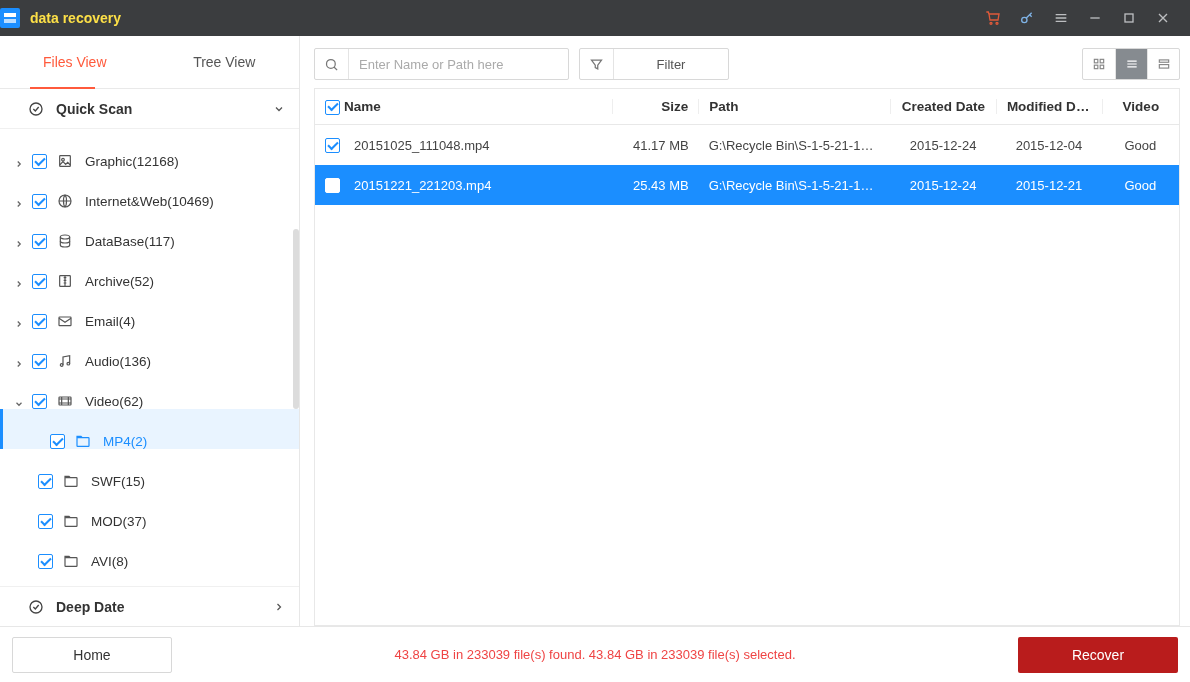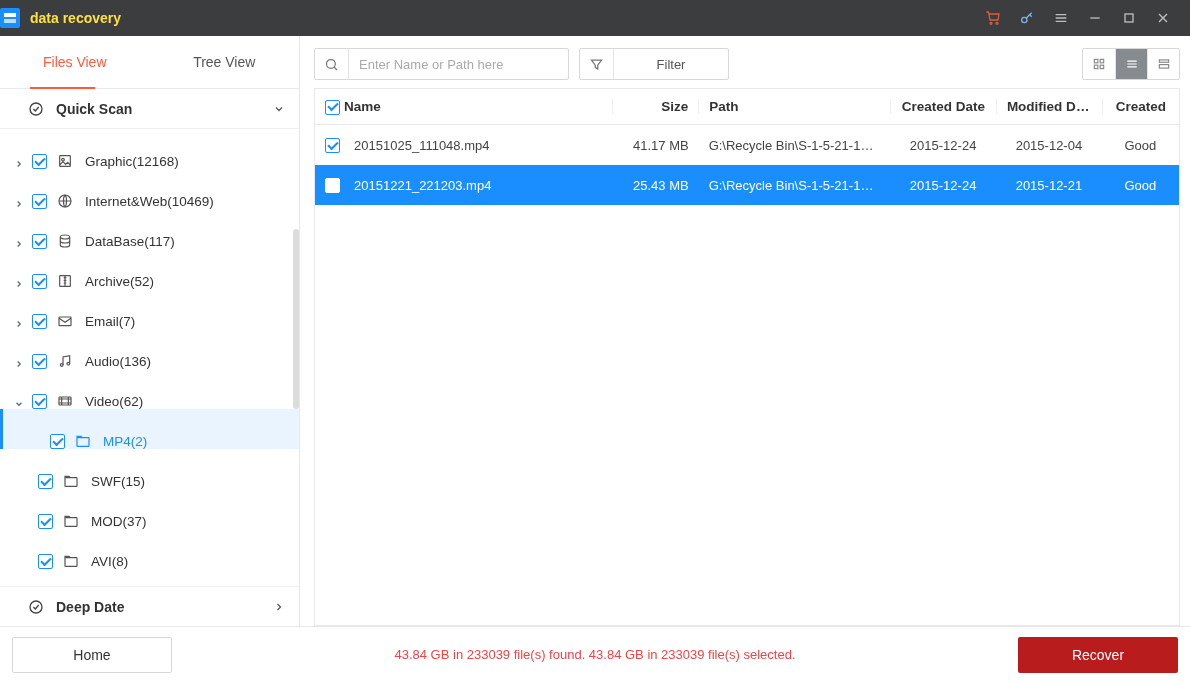--- a/index.html
+++ b/index.html
@@ -227,21 +227,21 @@
               <path d="M9 6l6 6-6 6"></path>
             </svg>
           </span>
           <span class="cb checked"></span>
           <span class="cat-icon">
             <svg width="16" height="16" viewBox="0 0 24 24" fill="none" stroke="currentColor" stroke-width="1.8">
               <rect x="3" y="6" width="18" height="13" rx="1"></rect>
               <path d="M3 8l9 6 9-6"></path>
             </svg>
           </span>
-          <span>Email(7)</span>
+          <span>Email(4)</span>
         </div>
         <div class="tree-item">
           <span class="expand">
             <svg width="10" height="10" viewBox="0 0 24 24" fill="none" stroke="currentColor" stroke-width="3">
               <path d="M9 6l6 6-6 6"></path>
             </svg>
           </span>
           <span class="cb checked"></span>
           <span class="cat-icon">
             <svg width="16" height="16" viewBox="0 0 24 24" fill="none" stroke="currentColor" stroke-width="1.8">
@@ -369,21 +369,21 @@
     </div>
 
     <div class="table">
       <div class="thead">
         <div class="col cbcol"><span class="cb checked"></span></div>
         <div class="col name">Name</div>
         <div class="col size">Size</div>
         <div class="col path">Path</div>
         <div class="col created">Created Date</div>
         <div class="col modified">Modified Date</div>
-        <div class="col status">Created</div>
+        <div class="col status">Video</div>
       </div>
       <div id="tbody">
           <div class="trow">
             <div class="col cbcol"><span class="cb checked"></span></div>
             <div class="col name">20151025_111048.mp4</div>
             <div class="col size">41.17 MB</div>
             <div class="col path">G:\Recycle Bin\S-1-5-21-18705229...</div>
             <div class="col created">2015-12-24</div>
             <div class="col modified">2015-12-04</div>
             <div class="col status">Good</div>

